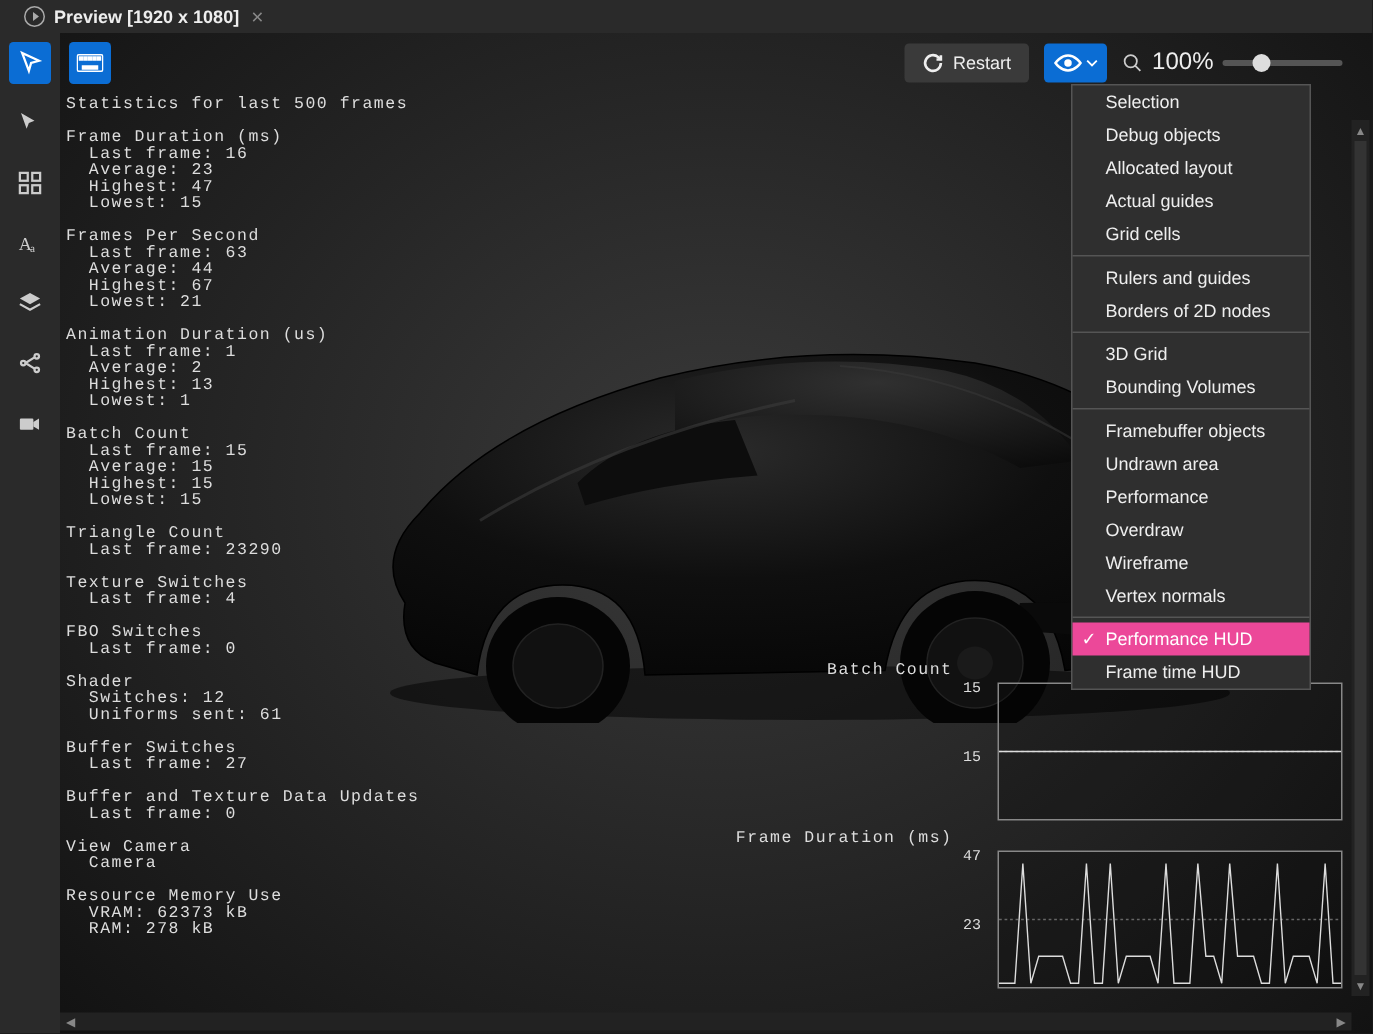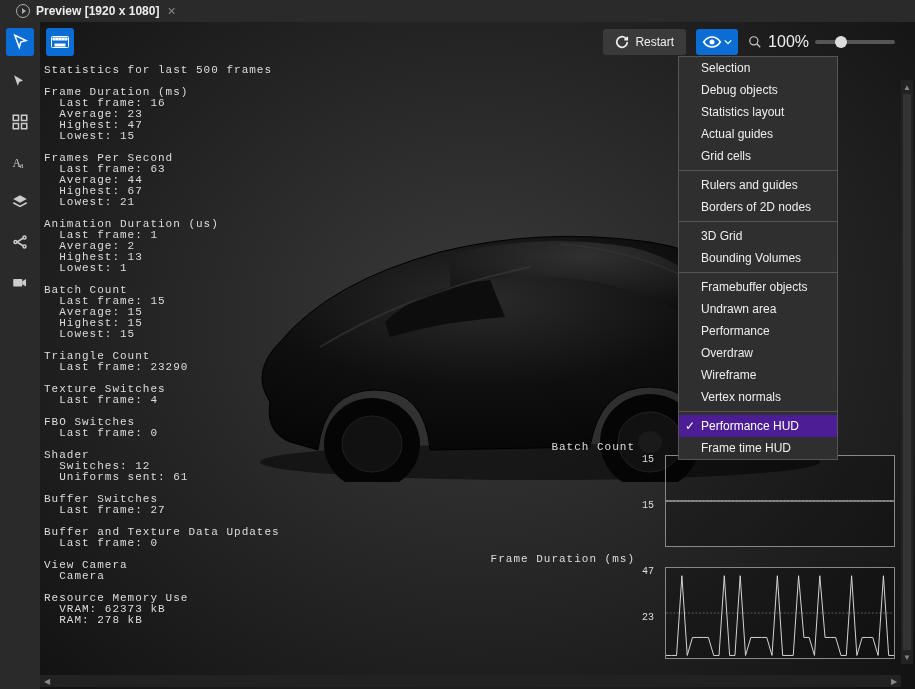--- a/index.html
+++ b/index.html
@@ -142,35 +142,35 @@
   z-index: 2;
 }
 .car-silhouette {
   position: absolute;
   left: 170px; top: 150px;
   width: 640px; height: 310px;
   z-index: 1;
 }
 .dropdown {
   position: absolute;
-  top: 56px; left: 678px;
+  top: 56px; left: 714px;
   width: 160px;
   background: #2f2f2f;
   border: 1px solid #555;
   z-index: 10;
   font-size: 12px;
 }
 .dropdown .item {
   padding: 4px 10px 4px 22px;
   color: #eee;
   cursor: pointer;
   position: relative;
 }
 .dropdown .item.selected {
-  background: #4c1d95;
+  background: #ec4899;
   color: #fff;
 }
 .dropdown .item.selected::before {
   content: '✓';
   position: absolute;
   left: 6px;
 }
 .dropdown .sep {
   height: 1px;
   background: #555;
@@ -474,21 +474,21 @@
   </div>
   <div class="hscroll">
     <div class="arrow left">◀</div>
     <div class="arrow right">▶</div>
   </div>
 </div>
 
 <div class="dropdown" id="dropdown">
     <div class="item">Selection</div>
     <div class="item">Debug objects</div>
-    <div class="item">Statistics layout</div>
+    <div class="item">Allocated layout</div>
     <div class="item">Actual guides</div>
     <div class="item">Grid cells</div>
     <div class="sep"></div>
     <div class="item">Rulers and guides</div>
     <div class="item">Borders of 2D nodes</div>
     <div class="sep"></div>
     <div class="item">3D Grid</div>
     <div class="item">Bounding Volumes</div>
     <div class="sep"></div>
     <div class="item">Framebuffer objects</div>

